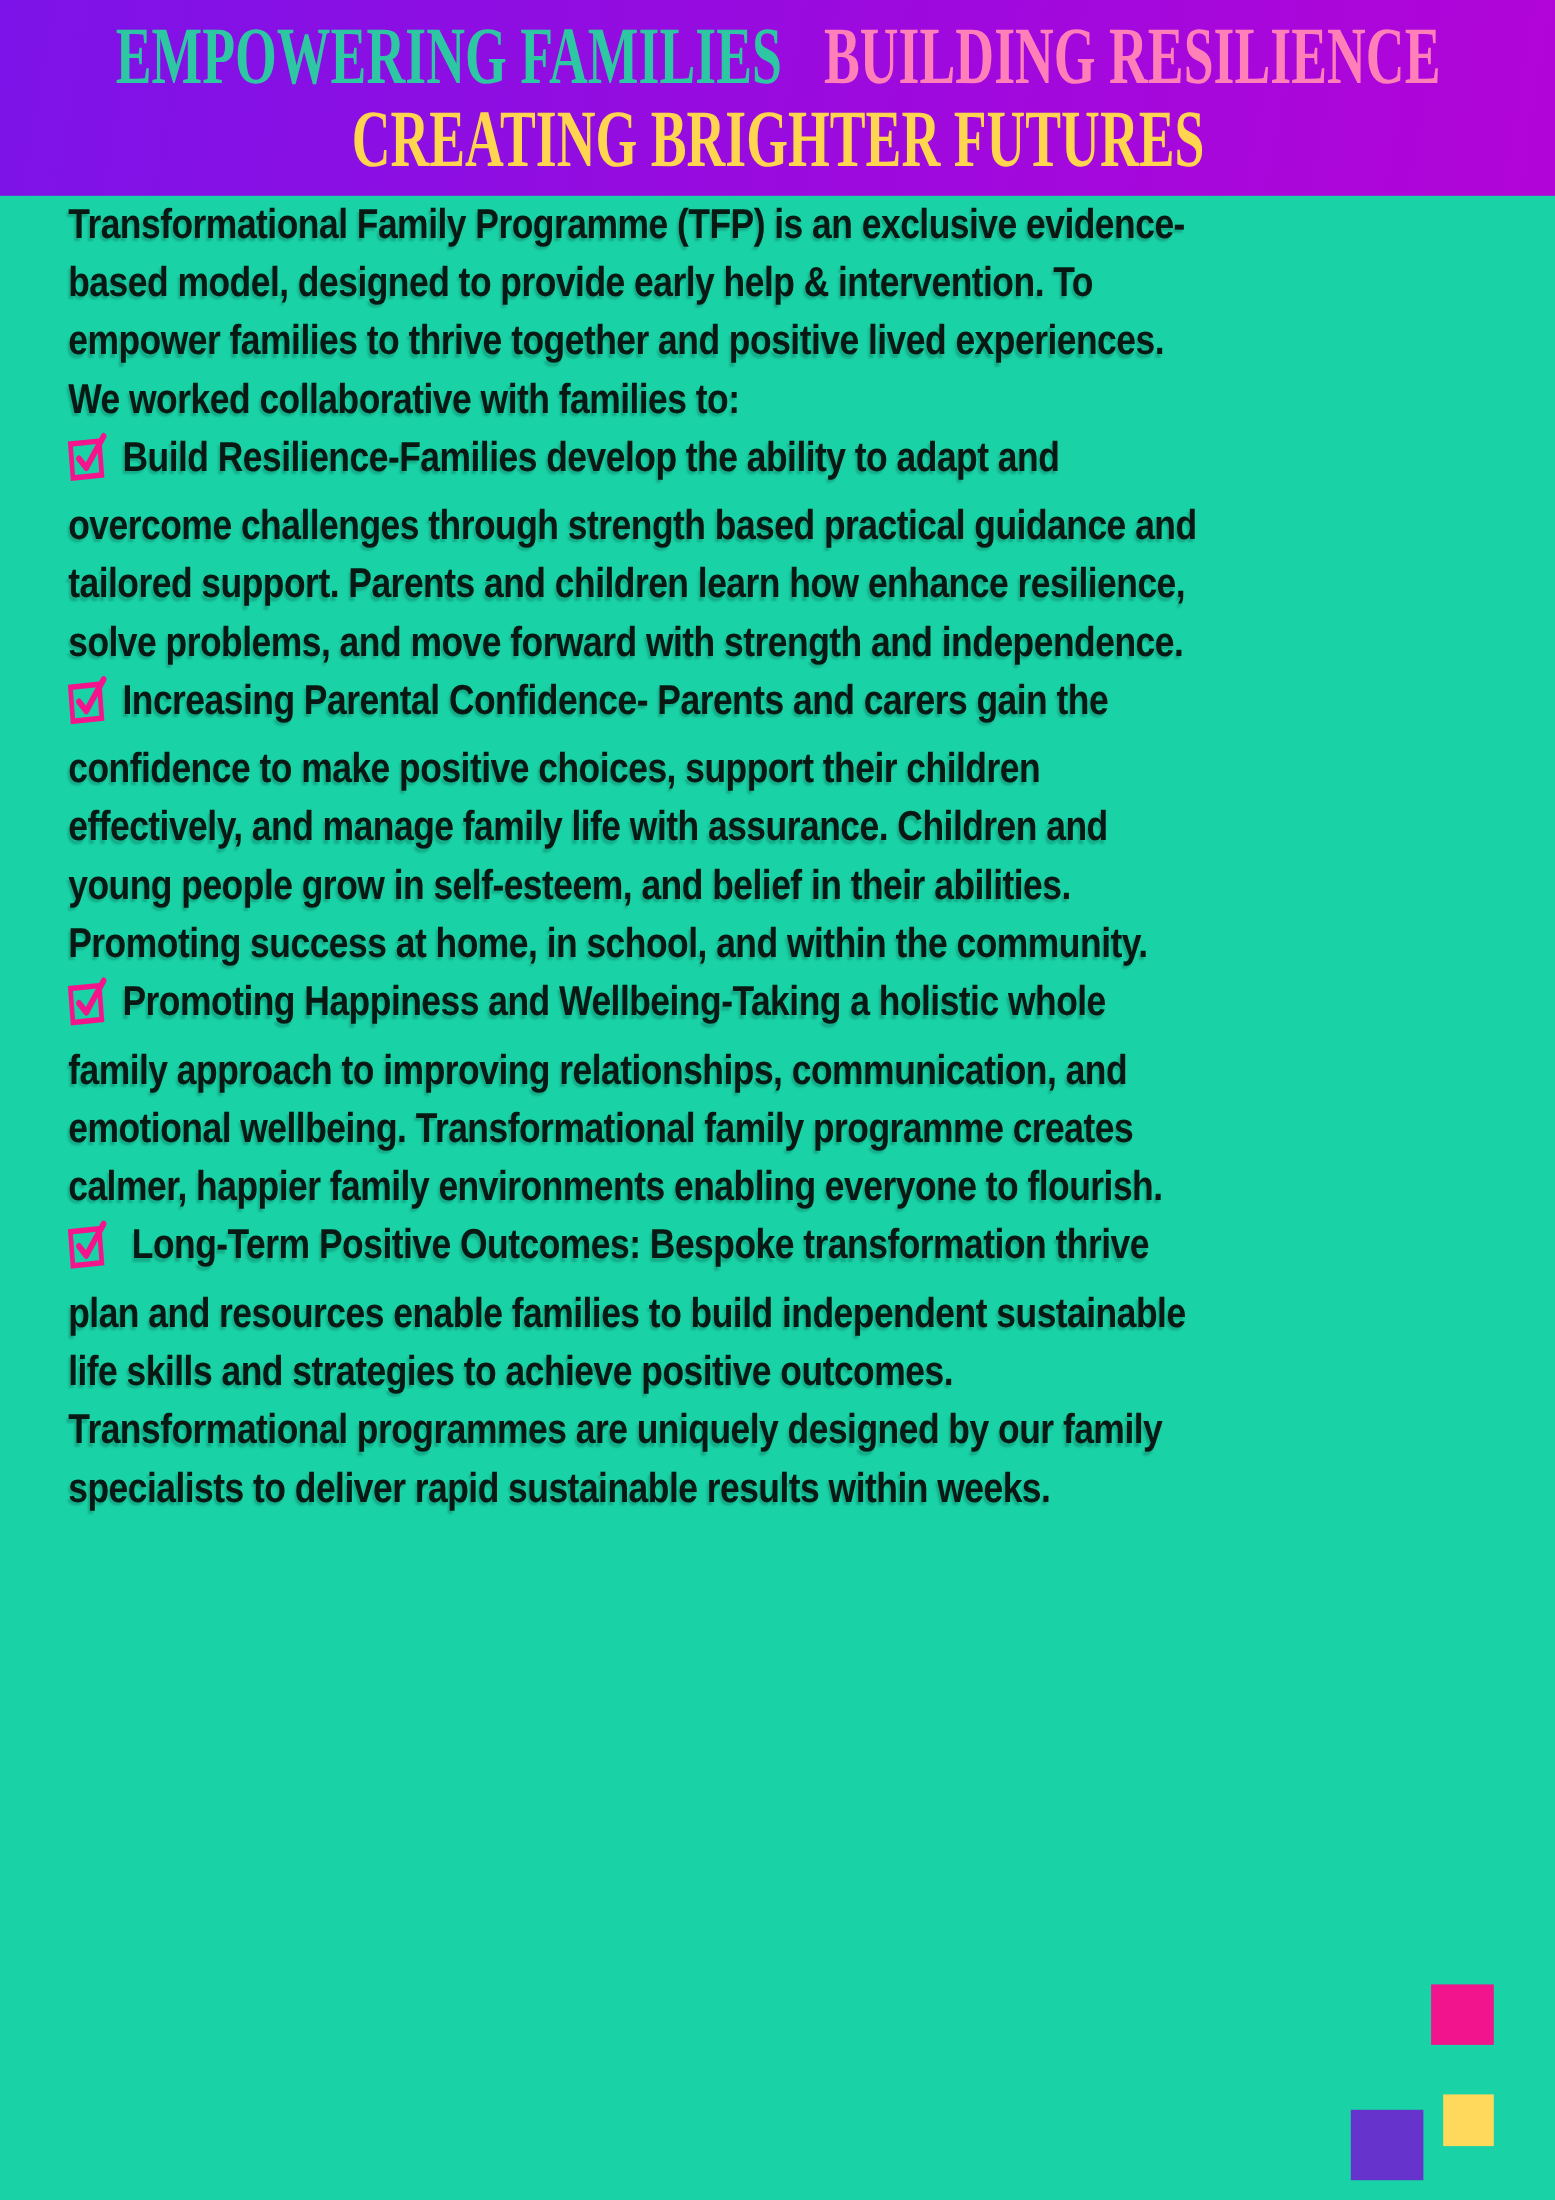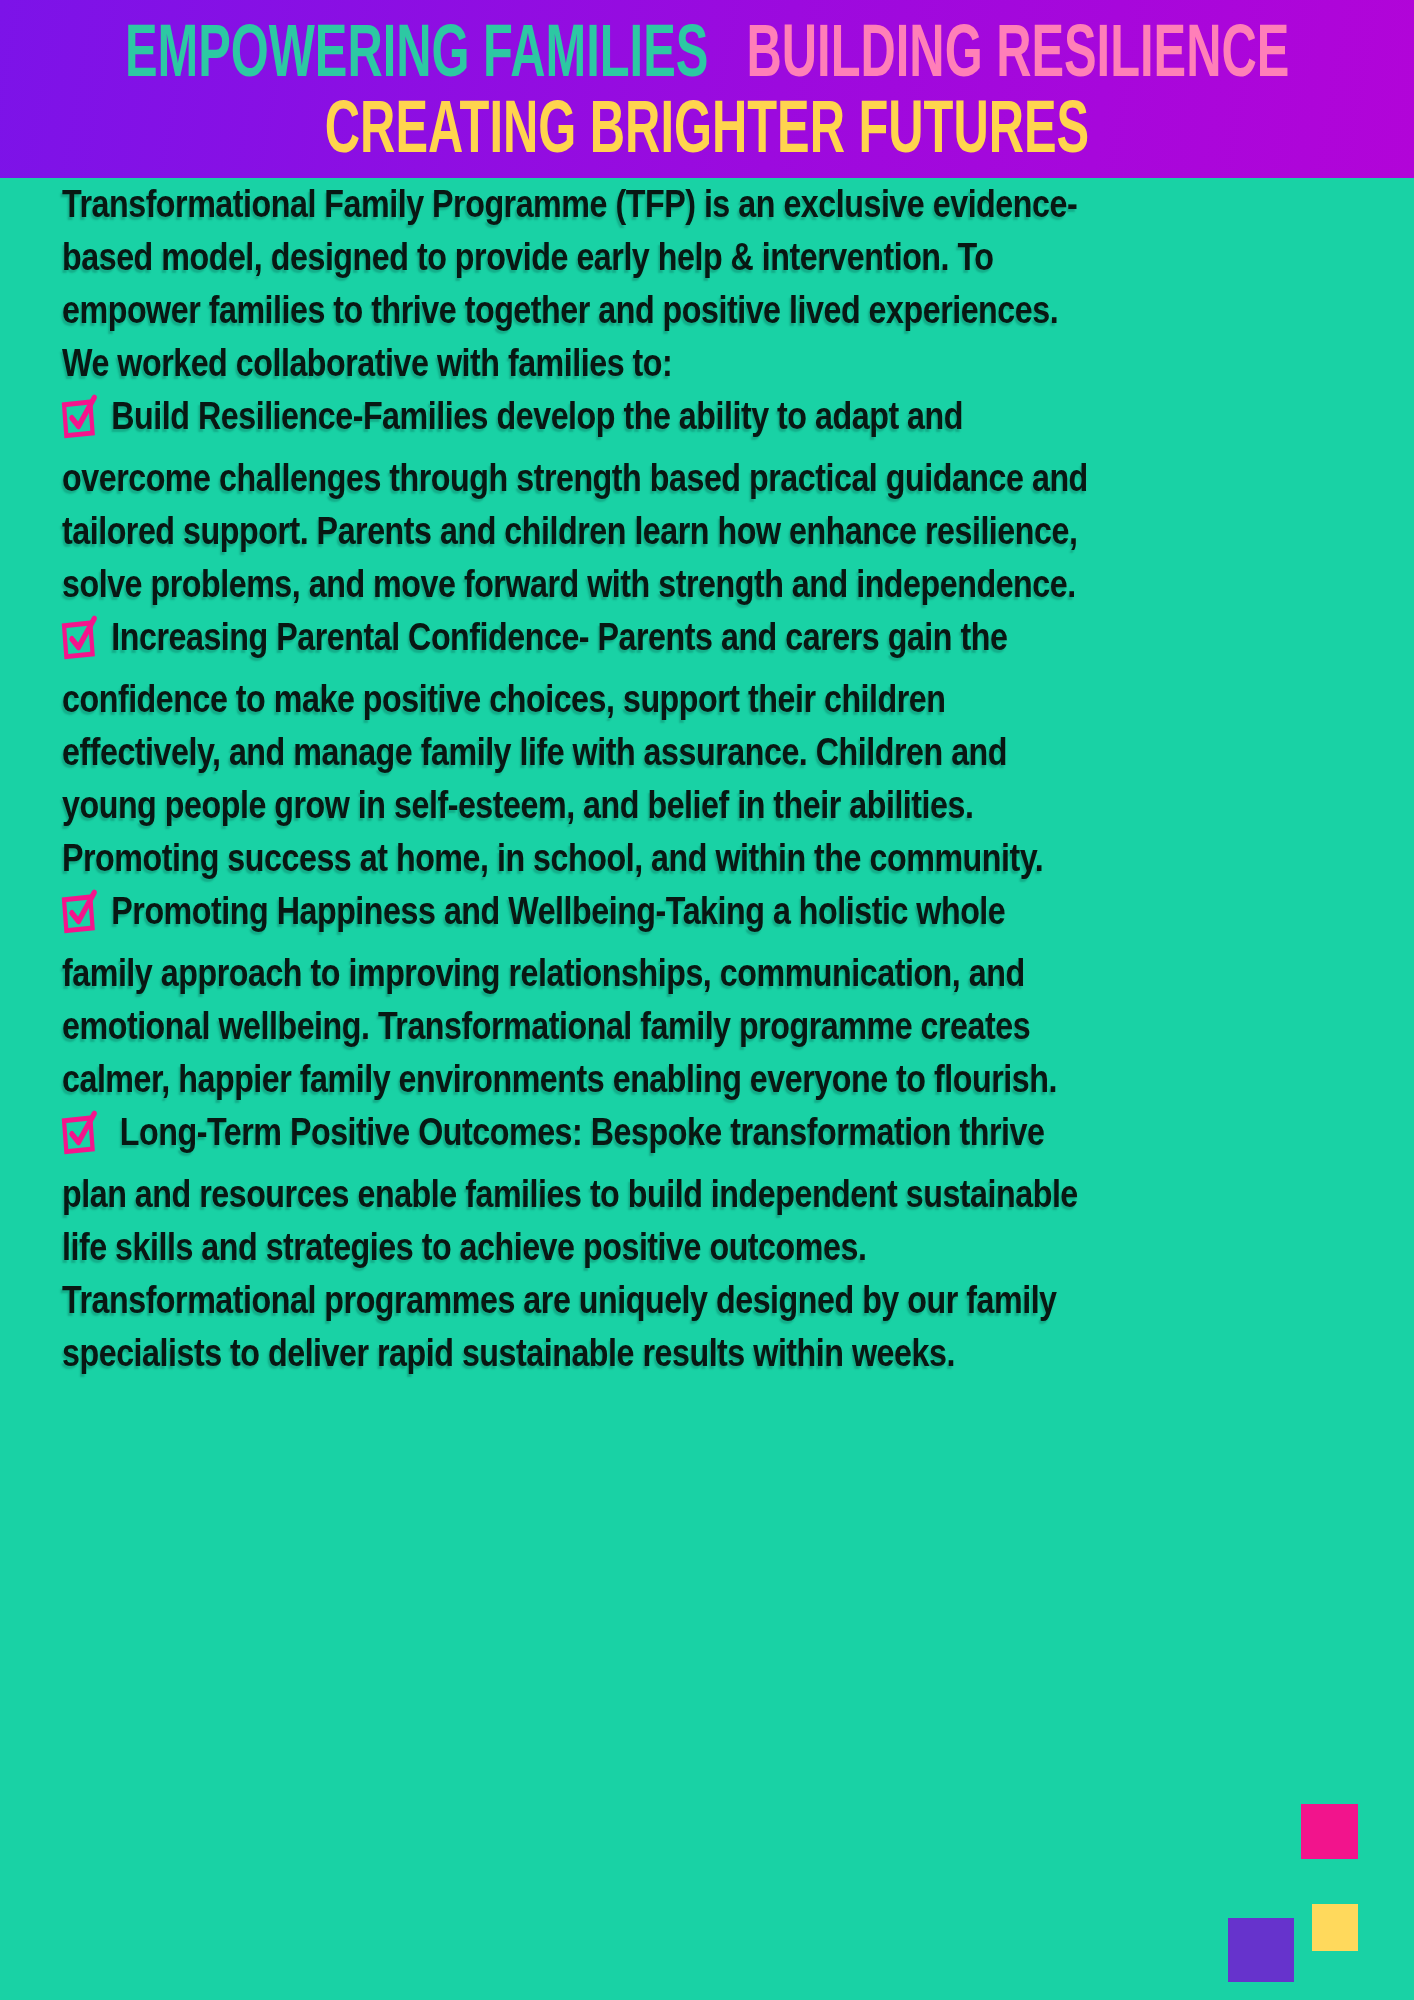--- a/index.html
+++ b/index.html
@@ -12,20 +12,21 @@
   }
 
   
   .header {
     position:absolute; top:0; left:0;
     width:1414px; height:178px;
     background:linear-gradient(100deg,#7c13e8 0%, #9c0ade 55%, #b204d8 100%);
     display:flex; flex-direction:column;
     justify-content:center; align-items:center;
     overflow:hidden;
+    font-family:Liberation Serif, serif;
   }
   .header-line {
     white-space:nowrap;
     transform:scaleX(0.66);
     transform-origin:50% 50%;
     font-weight:bold;
     font-size:74px;
     line-height:76px;
     letter-spacing:0;
   }

